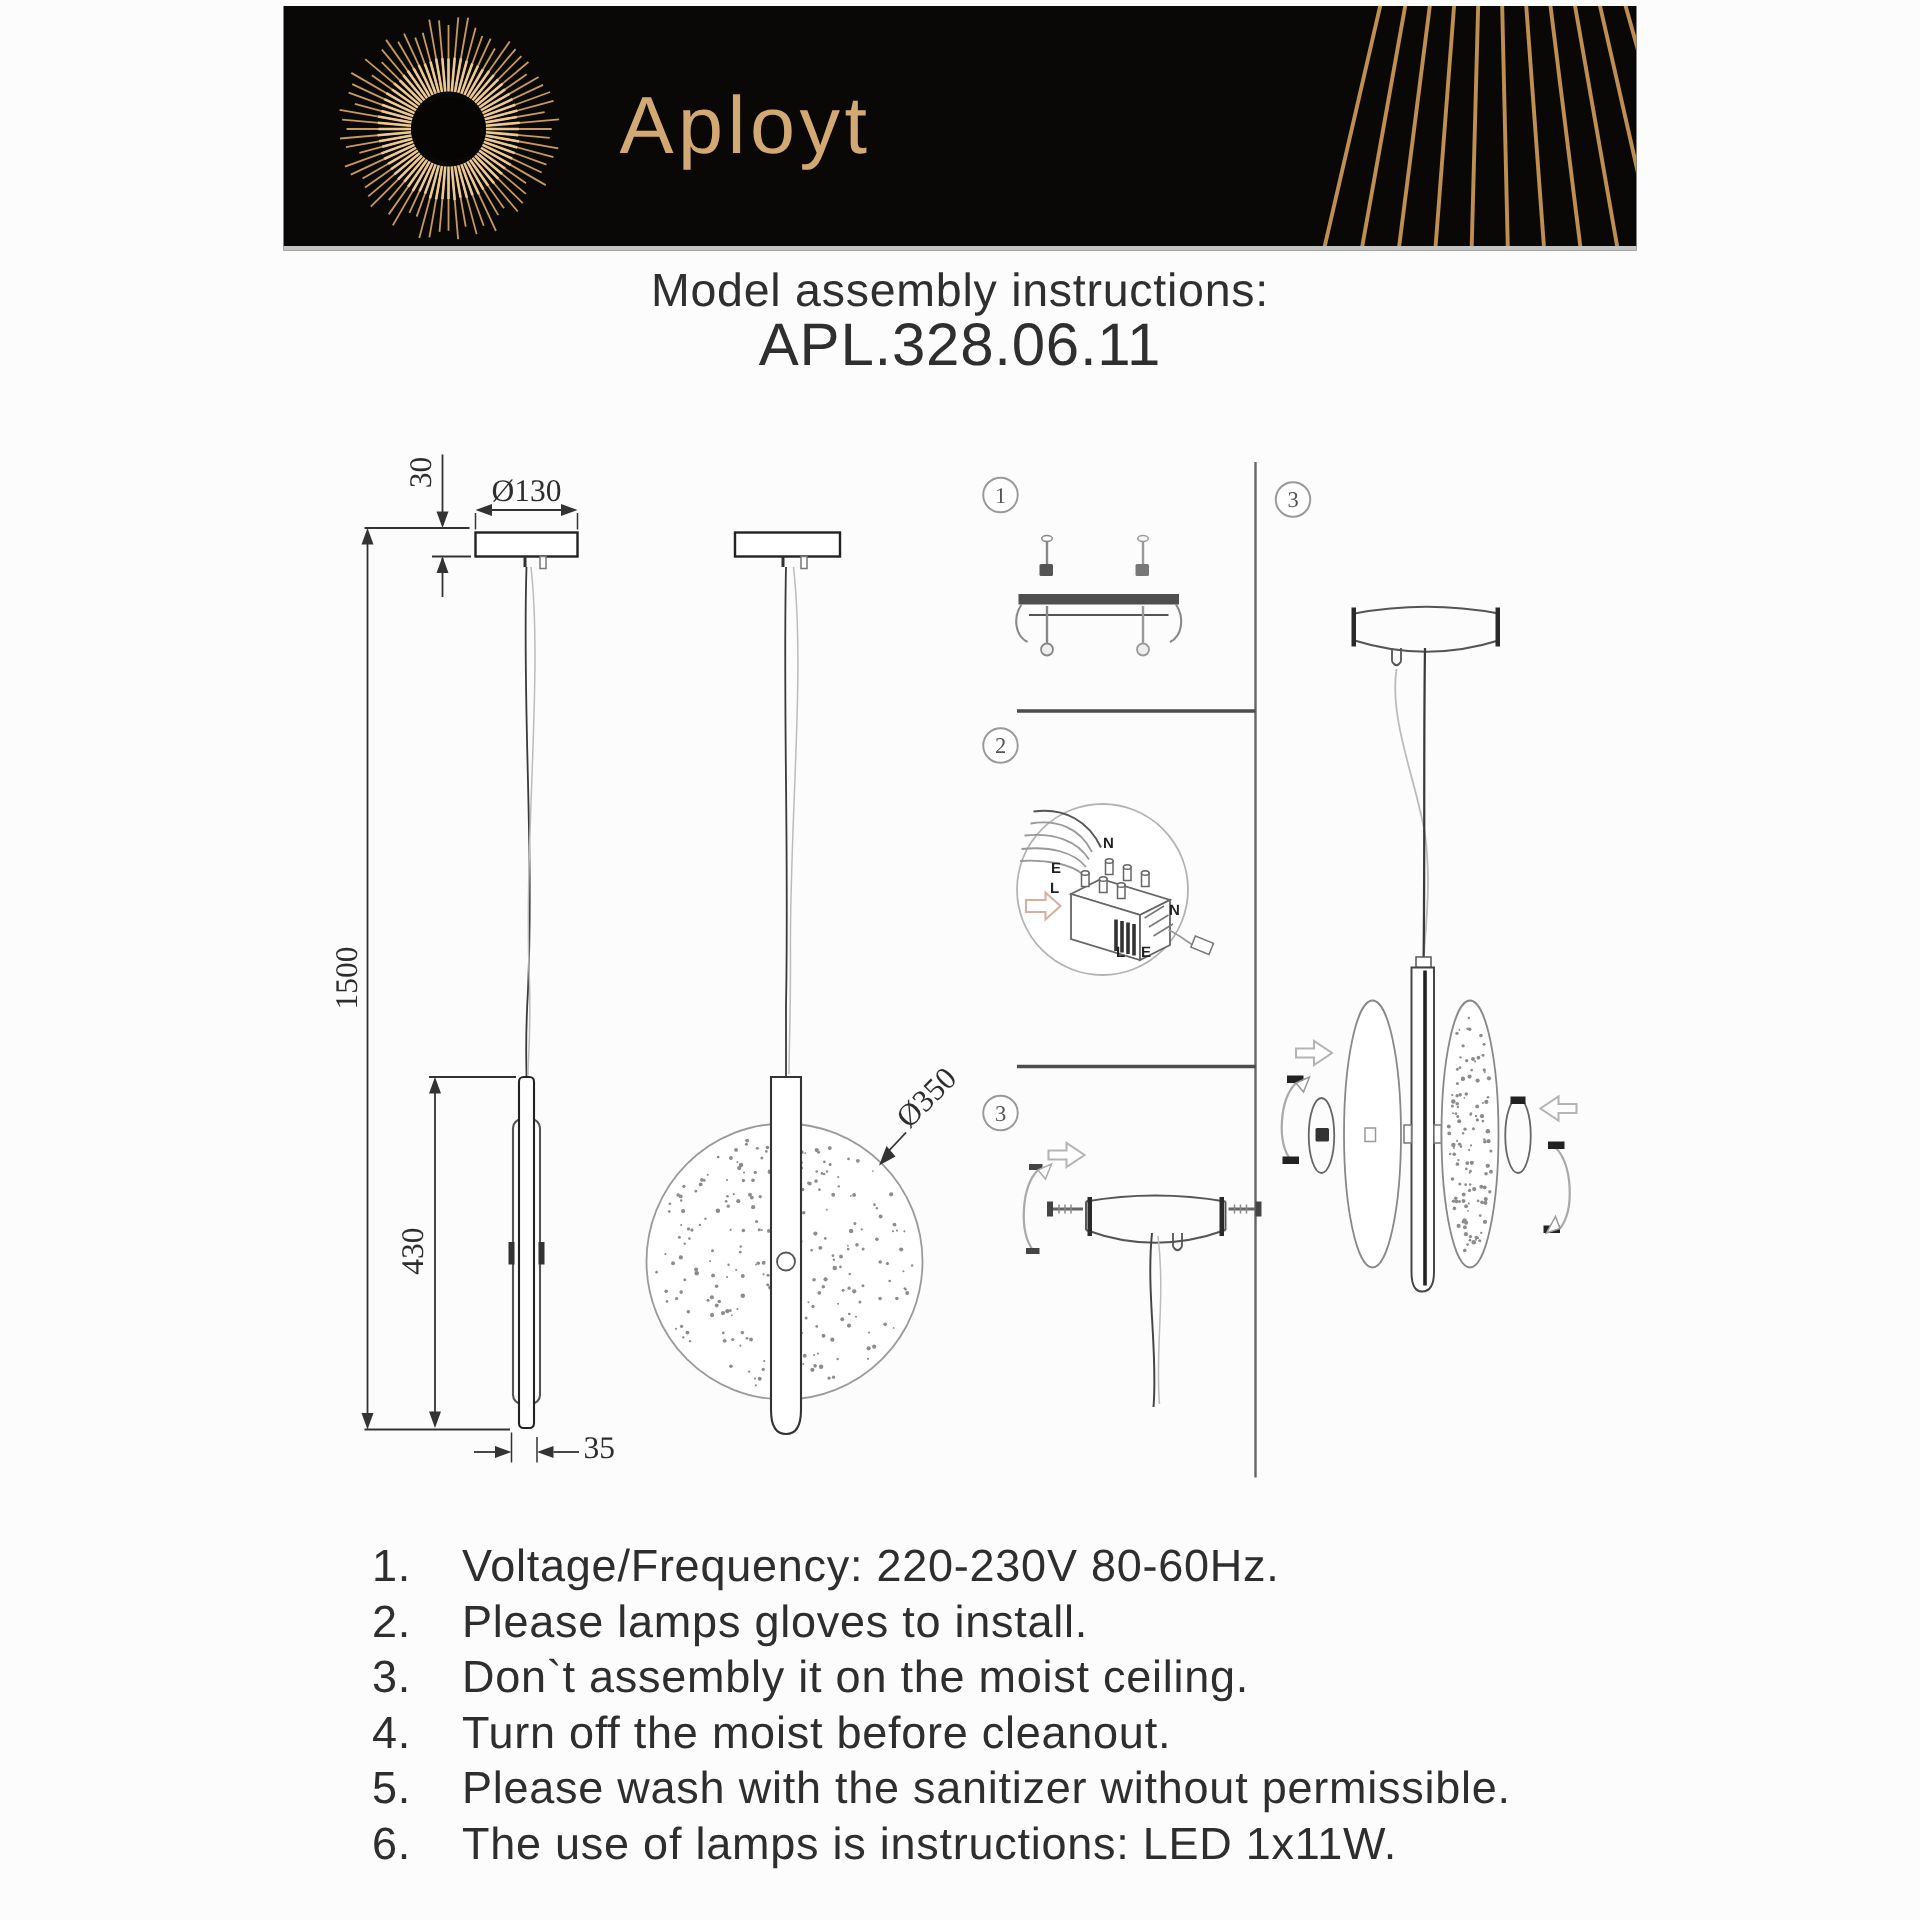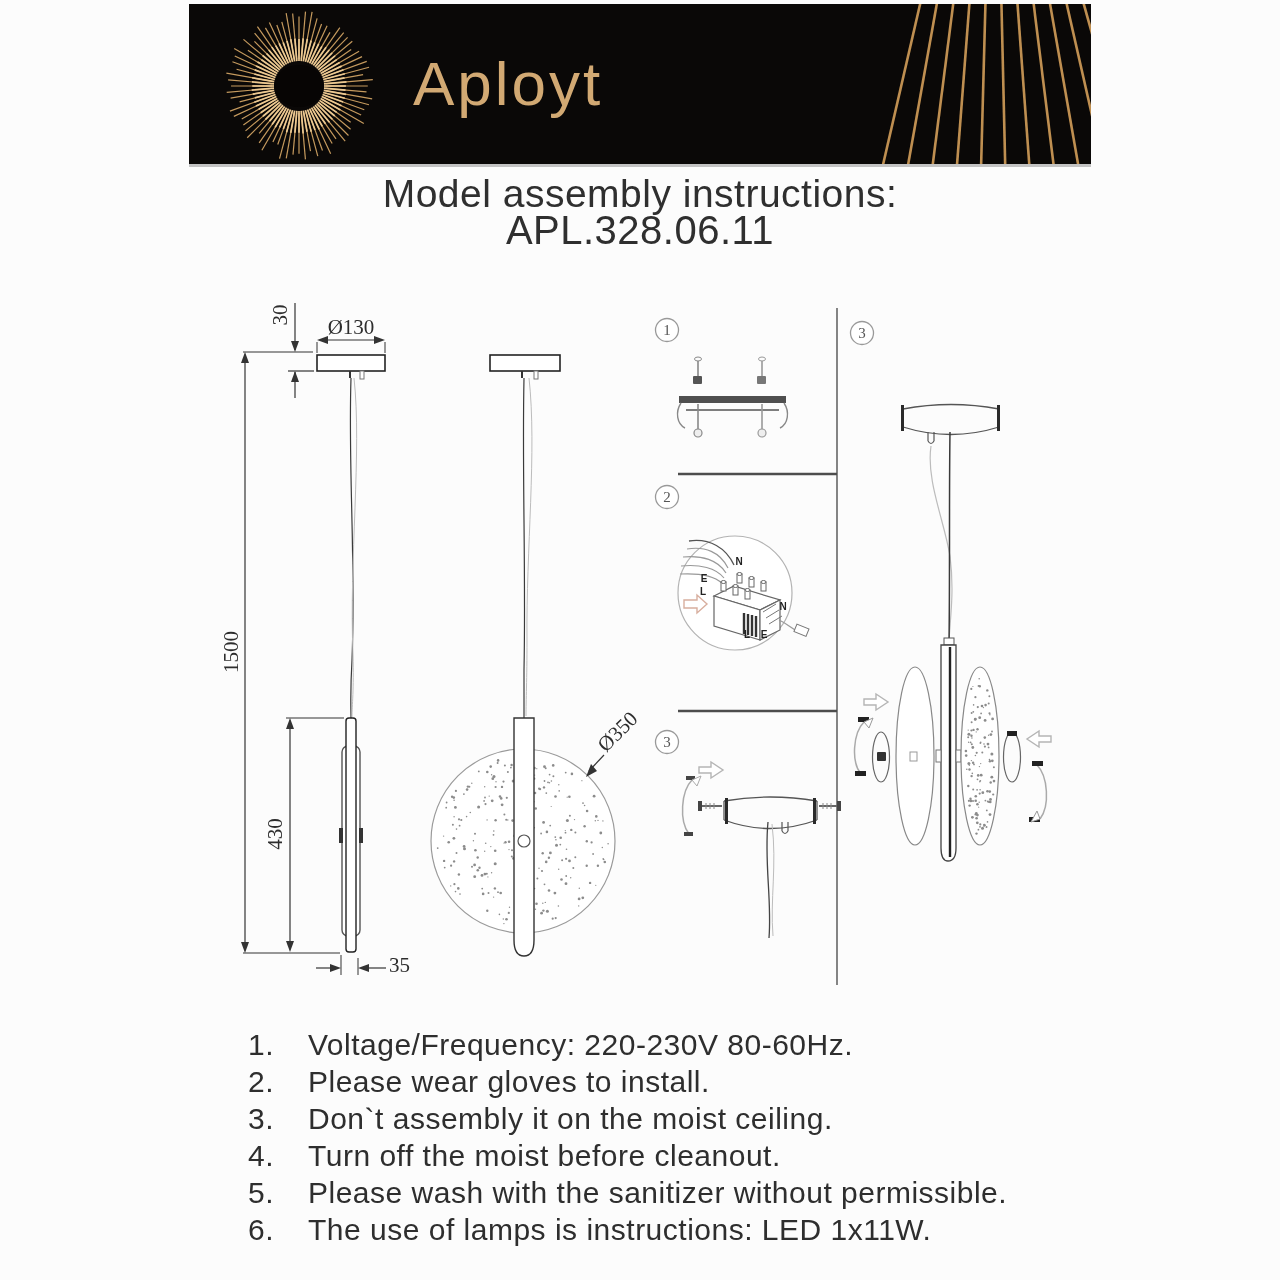--- a/index.html
+++ b/index.html
@@ -4,28 +4,28 @@
 <style>
   html,body{margin:0;padding:0;}
   body{width:1280px;height:1280px;background:#fbfbfb;position:relative;
        font-family:"Liberation Sans",sans-serif;overflow:hidden;}
   .page{position:absolute;inset:0;background:#fcfcfc;}
 
   
   .banner{position:absolute;left:189px;top:4px;width:902px;height:160px;
           background:#0a0807;overflow:hidden;border-bottom:3px solid #c3c3c3;}
   .banner svg{position:absolute;left:0;top:0;}
-  .brand{position:absolute;left:224px;top:44px;font-size:62px;font-weight:400;
+  .brand{position:absolute;left:224px;top:44px;font-size:54px;font-weight:400;
          letter-spacing:3px;color:#d2a973;line-height:72px;
          font-family:"Liberation Sans",sans-serif;}
 
   
   .title-block{position:absolute;left:0;top:176px;width:1280px;text-align:center;
                color:#2f2f2f;}
-  .title-line1{font-size:39px;line-height:36px;letter-spacing:.5px;}
+  .title-line1{font-size:31px;line-height:36px;letter-spacing:.5px;}
   .title-line2{font-size:40px;line-height:36px;letter-spacing:.5px;}
 
   
   .drawing{position:absolute;left:0;top:0;width:1280px;height:1280px;}
   .dim-text{font-family:"Liberation Serif",serif;font-size:21px;fill:#2d2d2d;}
   .step-num{font-family:"Liberation Serif",serif;font-size:15px;fill:#555;}
   .wire-label{font-family:"Liberation Sans",sans-serif;font-size:10px;font-weight:bold;fill:#222;}
 
   
   .instructions{position:absolute;left:248px;top:1026px;width:860px;
@@ -831,21 +831,21 @@
     </g>
   </svg>
 
   <div class="instructions">
     <div class="inst-row">
       <span class="inst-num">1.</span>
       <span class="inst-text">Voltage/Frequency: 220-230V 80-60Hz.</span>
     </div>
     <div class="inst-row">
       <span class="inst-num">2.</span>
-      <span class="inst-text">Please wear gloves to install.</span>
+      <span class="inst-text">Please lamps gloves to install.</span>
     </div>
     <div class="inst-row">
       <span class="inst-num">3.</span>
       <span class="inst-text">Don`t assembly it on the moist ceiling.</span>
     </div>
     <div class="inst-row">
       <span class="inst-num">4.</span>
       <span class="inst-text">Turn off the moist before cleanout.</span>
     </div>
     <div class="inst-row">

